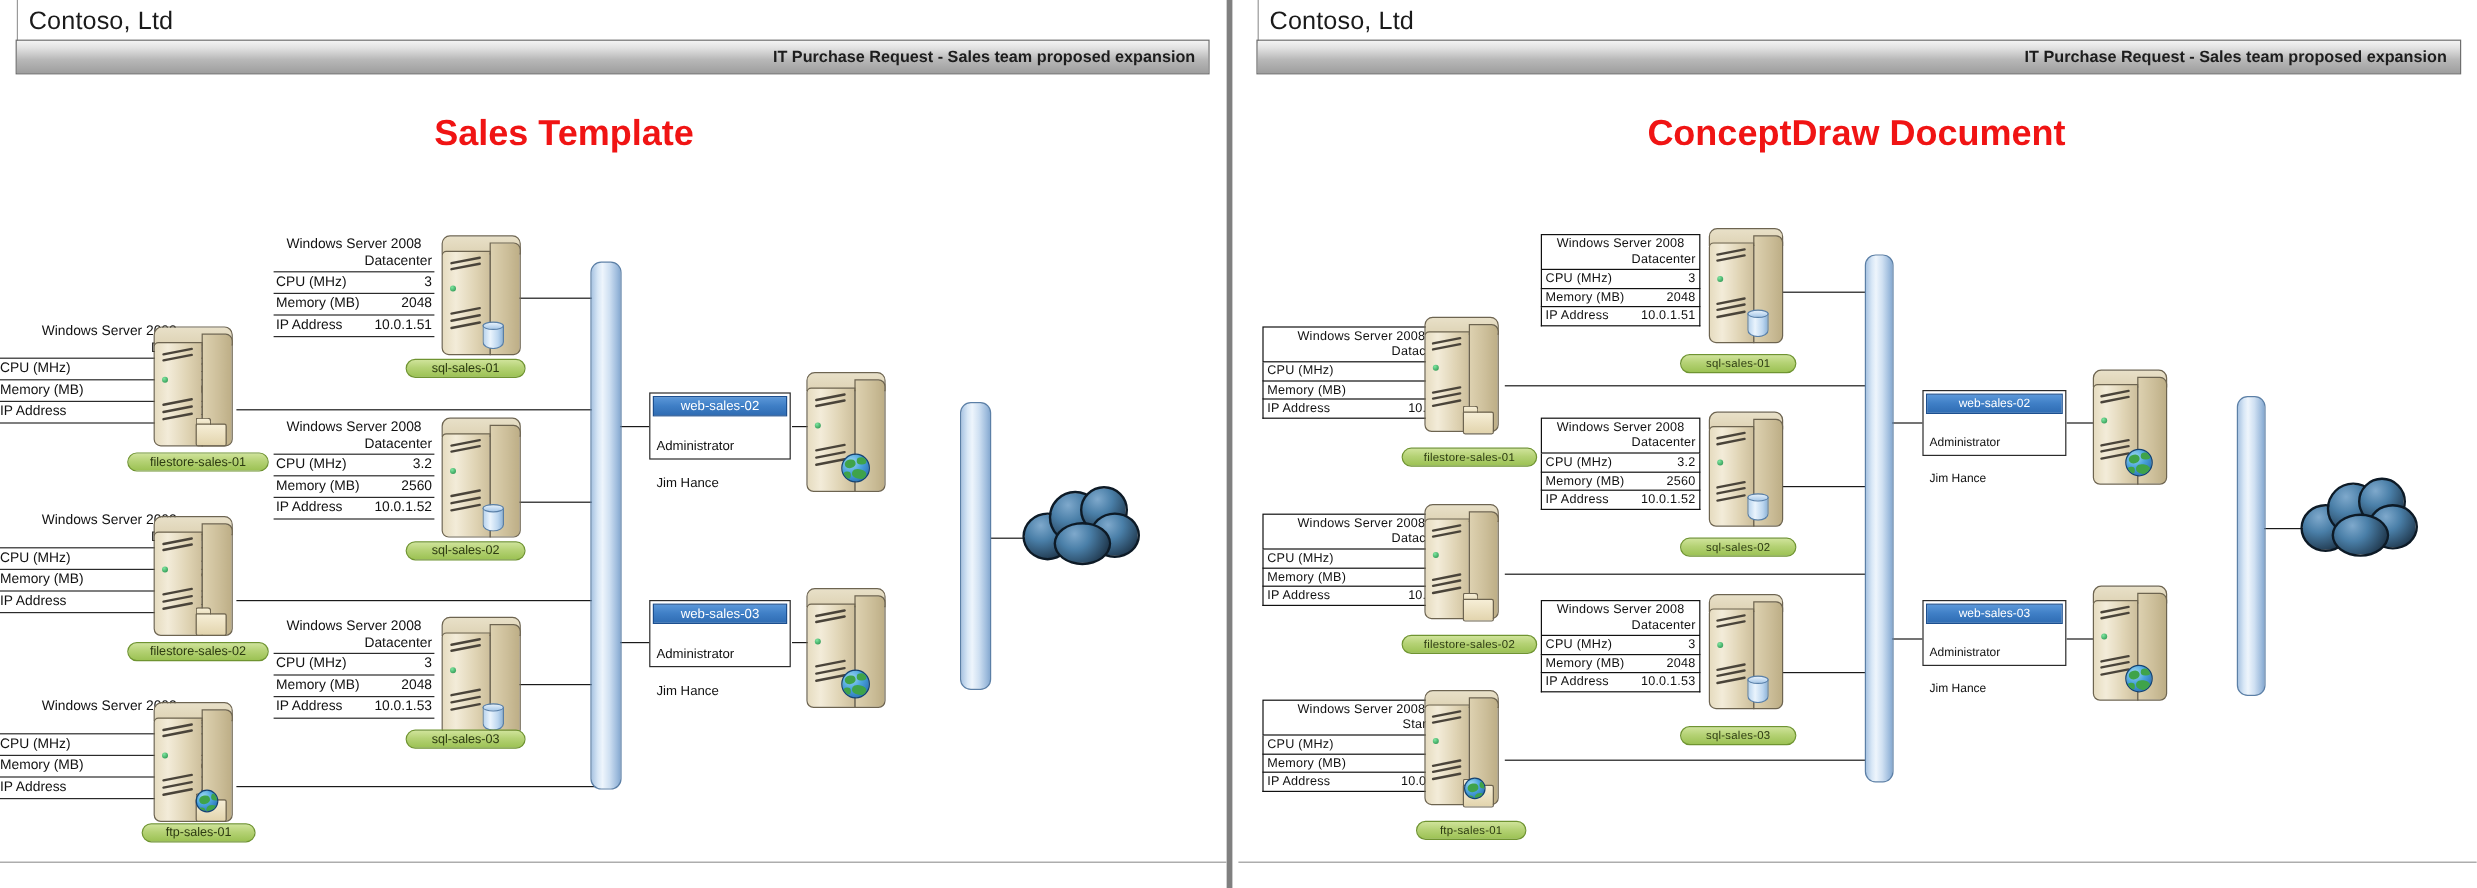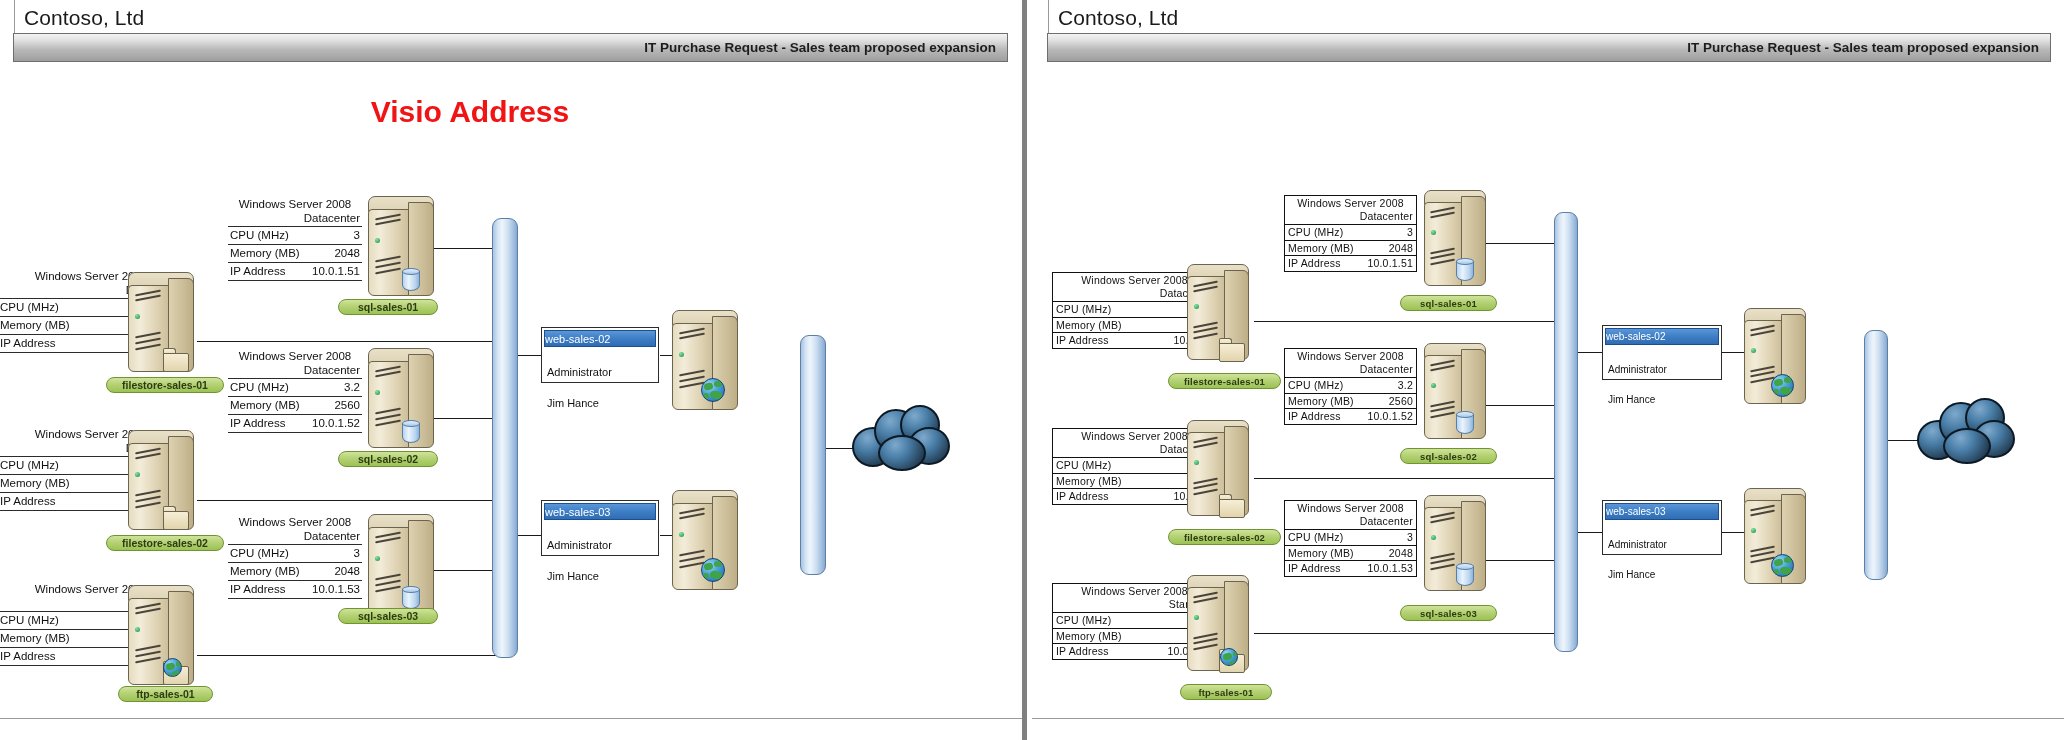--- a/index.html
+++ b/index.html
@@ -53,29 +53,29 @@
   
   .ptable.cd { font-size:10.5px; letter-spacing:.2px; }
   .ptable.cd .hdr { border:1px solid #111; padding:1px 3px 2px 3px; line-height:12.5px; }
   .ptable.cd .prow { border:1px solid #111; border-top:none; line-height:14.5px; padding:0 3px; }
 
   
   .tag { position:absolute; height:16px; border-radius:9px;
      background:linear-gradient(to bottom,#cfe39a 0%,#b5d275 45%,#9cc254 100%);
      border:1px solid #6f9431; display:flex; align-items:center;
      justify-content:center; }
-  .tag span { font-size:10.5px; font-weight:bold; color:#2d3b12; white-space:nowrap; }
+  .tag span { font-size:10.5px; font-weight:normal; color:#2d3b12; white-space:nowrap; }
   .tag.cd span { font-size:9.5px; letter-spacing:.2px; }
 
   
   .admincard { position:absolute; background:#fff; border:1px solid #2b2b2b; }
   .admincard .ac-hdr { height:17px;
      background:linear-gradient(to bottom,#5b97d8 0%,#3f7fc6 48%,#2f6cb3 100%);
      border:1px solid #1c4f8f; margin:2px 2px 0 2px;
-     display:flex; align-items:center; justify-content:flex-start; }
+     display:flex; align-items:center; justify-content:center; }
   .admincard .ac-hdr span { font-size:11px; color:#fff; font-weight:normal; white-space:nowrap; }
   .admincard .ac-body { padding:2px 5px 3px 5px; }
   .admincard .ac-body div { font-size:11px; color:#111; line-height:15px; white-space:nowrap;margin-top:16px; }
   .admincard.cd .ac-hdr span { font-size:10px; }
   .admincard.cd .ac-body div { font-size:10px; line-height:14px; }
 
   
   .wire-h { position:absolute; height:1.4px; background:#1a1a1a; }
 
   
@@ -151,21 +151,21 @@
 
     <div class="page-rule-v" style="left:14px; top:0; height:36px;"></div>
     <div class="page-rule-h" style="left:0; top:718px; width:1022px;"></div>
 
     <div class="company-title" style="left:24px; top:6px;">Contoso, Ltd</div>
 
     <div class="banner" style="left:13px; top:33px; width:995px;">
       <span>IT Purchase Request - Sales team proposed expansion</span>
     </div>
 
-    <div class="doc-heading" style="left:245px; top:95px; width:450px;">Visio Address</div>
+    <div class="doc-heading" style="left:245px; top:95px; width:450px;">Sales Template</div>
 
     <div class="wire-h" style="left:197px; top:341px; width:305px;"></div>
     <div class="wire-h" style="left:197px; top:500px; width:305px;"></div>
     <div class="wire-h" style="left:197px; top:655px; width:305px;"></div>
     <div class="wire-h" style="left:432px; top:248px; width:72px;"></div>
     <div class="wire-h" style="left:432px; top:418px; width:72px;"></div>
     <div class="wire-h" style="left:432px; top:570px; width:72px;"></div>
     <div class="wire-h" style="left:500px; top:355px; width:44px;"></div>
     <div class="wire-h" style="left:660px; top:355px; width:48px;"></div>
     <div class="wire-h" style="left:500px; top:535px; width:44px;"></div>
@@ -486,20 +486,21 @@
 
     <div class="page-rule-v" style="left:16px; top:0; height:36px;"></div>
     <div class="page-rule-h" style="left:0; top:718px; width:1032px;"></div>
 
     <div class="company-title" style="left:26px; top:6px;">Contoso, Ltd</div>
 
     <div class="banner" style="left:15px; top:33px; width:1004px;">
       <span>IT Purchase Request - Sales team proposed expansion</span>
     </div>
 
+    <div class="doc-heading" style="left:230px; top:95px; width:570px;">ConceptDraw Document</div>
 
     <div class="wire-h" style="left:222px; top:321px; width:305px;"></div>
     <div class="wire-h" style="left:222px; top:478px; width:305px;"></div>
     <div class="wire-h" style="left:222px; top:633px; width:305px;"></div>
     <div class="wire-h" style="left:452px; top:243px; width:82px;"></div>
     <div class="wire-h" style="left:452px; top:405px; width:82px;"></div>
     <div class="wire-h" style="left:452px; top:560px; width:82px;"></div>
     <div class="wire-h" style="left:530px; top:352px; width:42px;"></div>
     <div class="wire-h" style="left:690px; top:352px; width:52px;"></div>
     <div class="wire-h" style="left:530px; top:532px; width:42px;"></div>

